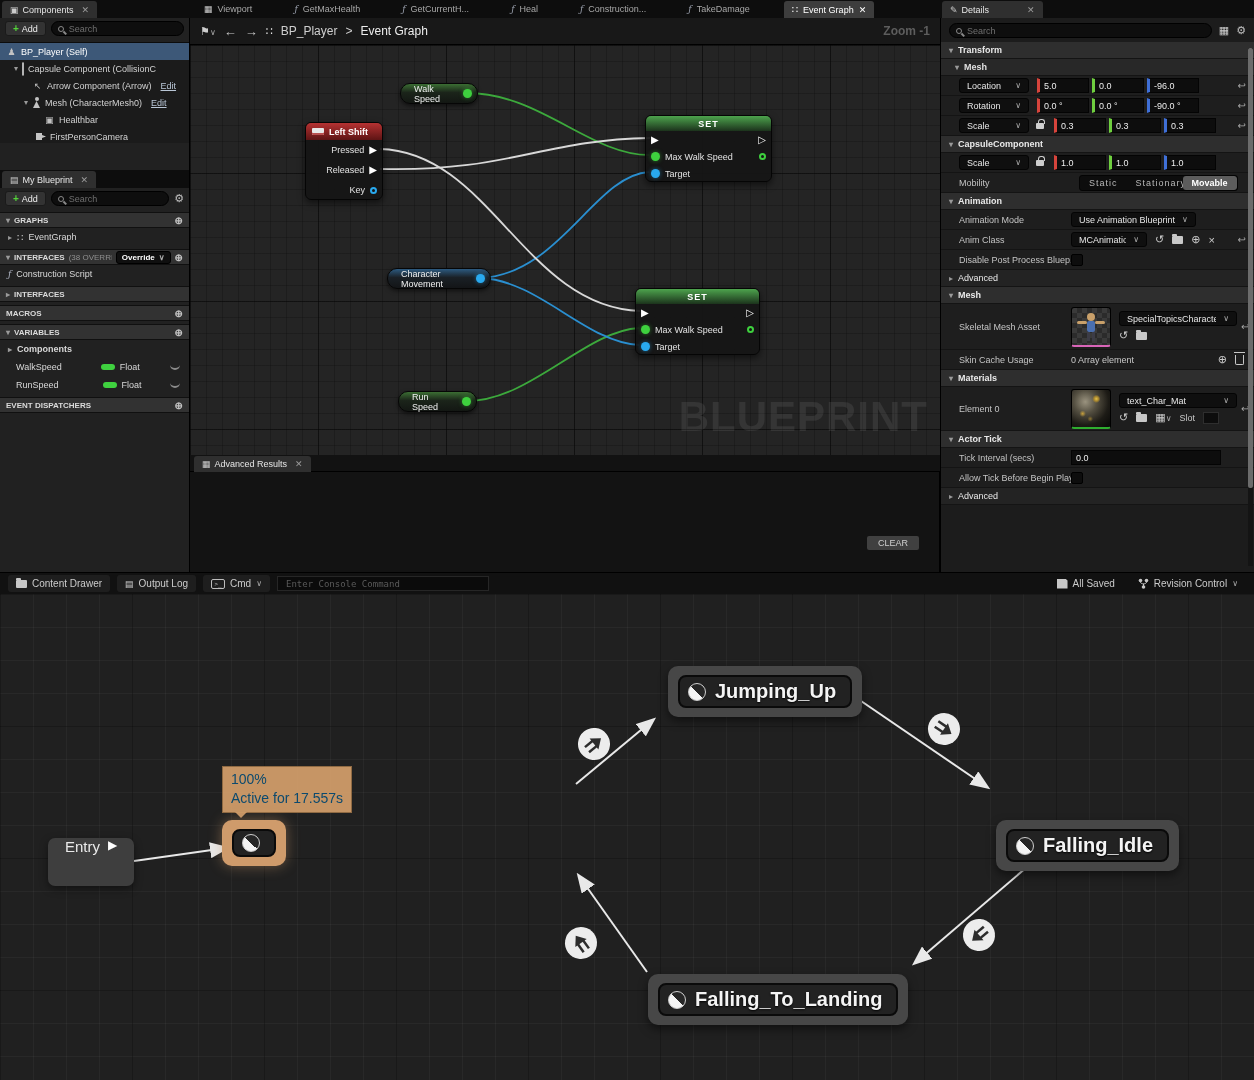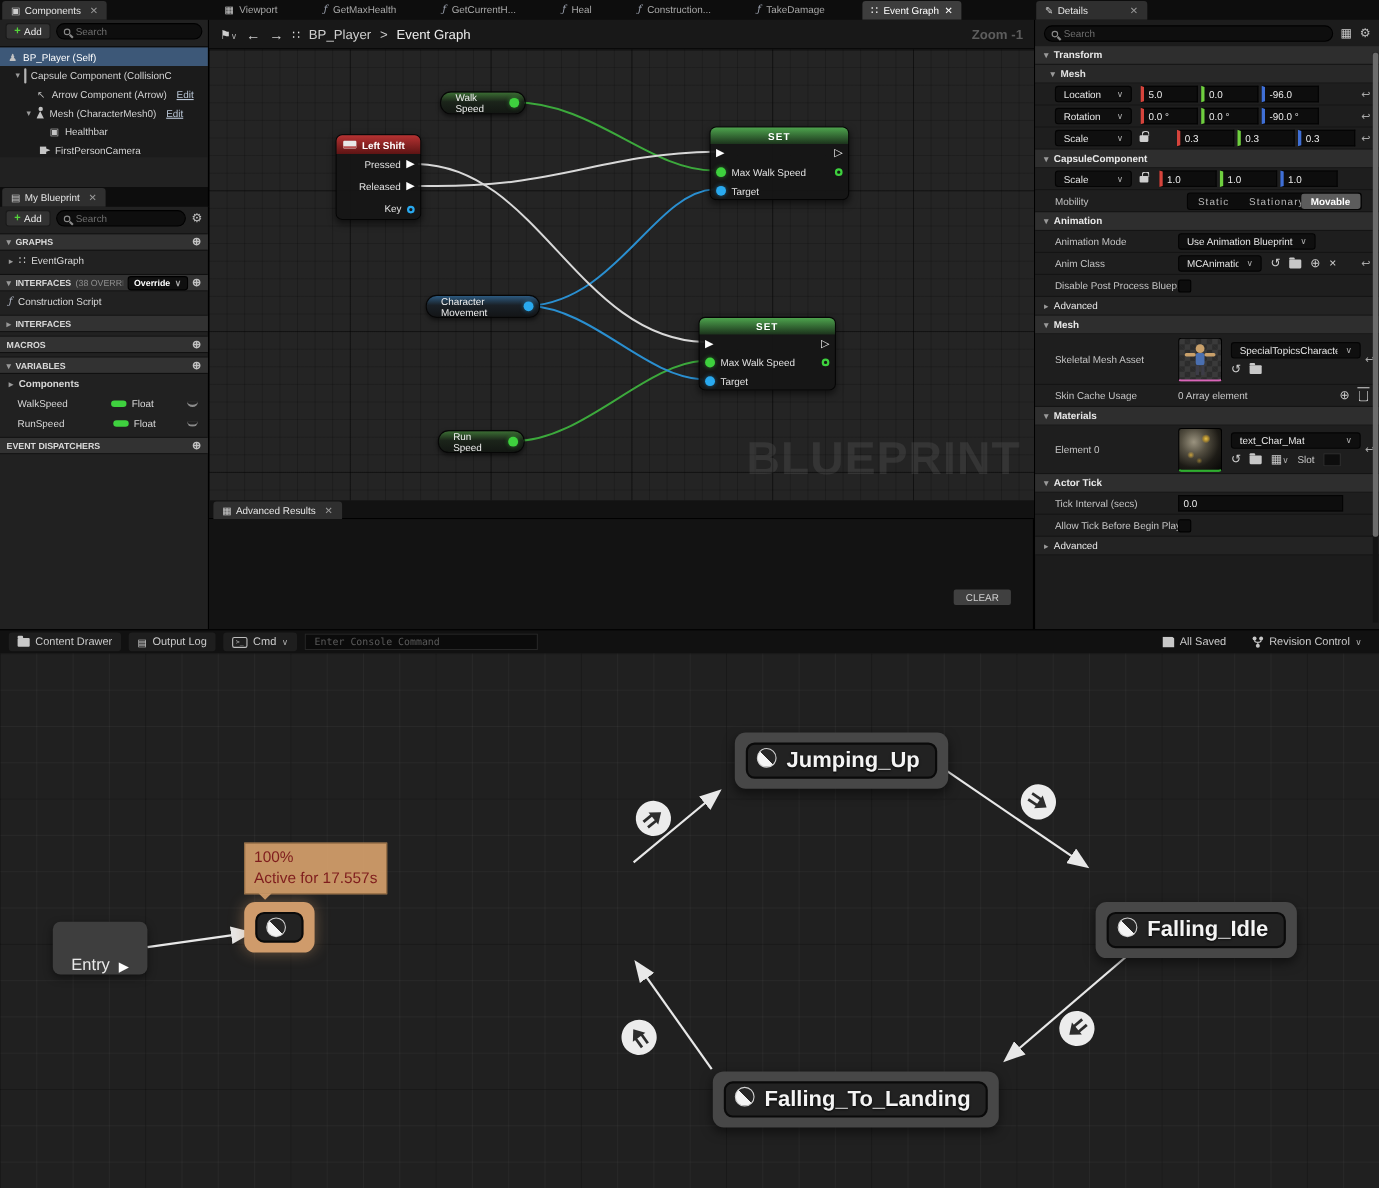--- a/index.html
+++ b/index.html
@@ -112,26 +112,26 @@
 
 #status-bar{left:0;top:572px;width:1254px;height:22px;background:#111;display:flex;align-items:center;gap:7px;padding:0 8px;border-top:1px solid #000}
 .sbtn{display:inline-flex;align-items:center;gap:5px;background:#1e1e1e;border-radius:3px;padding:3px 8px;color:#cbcbcb;font-size:10px}
 #console-input{width:212px;height:15px;background:#0b0b0b;border:1px solid #262626;color:#5a5a5a;font-family:"DejaVu Sans Mono",monospace;font-size:9px;display:flex;align-items:center;padding:0 8px}
 .i-save{width:11px;height:10px;background:#c8c8c8;clip-path:polygon(0 0,80% 0,100% 20%,100% 100%,0 100%);position:relative}
 .i-term{width:14px;height:10px;border:1px solid #bdbdbd;border-radius:2px;color:#bdbdbd;font-size:6px;line-height:8px;text-align:center;font-family:"DejaVu Sans Mono",monospace}
 
 #anim-graph{left:0;top:594px;width:1254px;height:486px;background-color:#202020;background-image:linear-gradient(rgba(0,0,0,.38) 1px,transparent 1px),linear-gradient(90deg,rgba(0,0,0,.38) 1px,transparent 1px),linear-gradient(rgba(255,255,255,.035) 1px,transparent 1px),linear-gradient(90deg,rgba(255,255,255,.035) 1px,transparent 1px);background-size:132px 132px,132px 132px,33px 33px,33px 33px;overflow:hidden}
 .statenode{position:absolute;background:#474747;border-radius:10px;padding:9px 10px;box-shadow:0 4px 10px rgba(0,0,0,.5)}
 .statenode.hl{background:#cf9b6b;box-shadow:0 0 14px rgba(207,155,107,.45)}
-.state-inner{background:#222;border:2px solid #0a0a0a;border-radius:8px;display:flex;gap:9px;padding:3px 14px 3px 8px}
+.state-inner{background:#222;border:2px solid #0a0a0a;border-radius:8px;display:flex;align-items:center;gap:9px;padding:3px 14px 3px 8px}
 .sicon{width:18px;height:18px;border-radius:50%;background:linear-gradient(45deg,#f4f4f4 50%,#262626 50%);border:1.5px solid #d0d0d0;flex:none}
 .state-label{font-size:20px;font-weight:bold;color:#f4f4f4;white-space:nowrap;text-shadow:0 1px 2px #000}
-#entry-node{position:absolute;left:48px;top:838px;width:86px;height:48px;background:#3e3e3e;border-radius:7px;display:flex;align-items:flex-end;justify-content:center;gap:8px;color:#eaeaea;font-size:15px;box-shadow:0 3px 8px rgba(0,0,0,.45)}
+#entry-node{position:absolute;left:48px;top:838px;width:86px;height:48px;background:#3e3e3e;border-radius:7px;display:flex;align-items:flex-start;justify-content:center;gap:8px;color:#eaeaea;font-size:15px;box-shadow:0 3px 8px rgba(0,0,0,.45)}
 #entry-node .play{color:#fff;font-size:12px}
-#sm-tooltip{position:absolute;left:222px;top:766px;background:rgba(208,156,105,.95);border:1px solid #8f6a43;padding:3px 8px 4px 8px;color:#7f1d1d;font-size:14px;line-height:1.35;white-space:nowrap}
+#sm-tooltip{position:absolute;left:222px;top:766px;background:rgba(208,156,105,.95);border:1px solid #8f6a43;padding:3px 8px 4px 8px;color:#0c4a6e;font-size:14px;line-height:1.35;white-space:nowrap}
 #sm-tooltip::after{content:"";position:absolute;left:12px;top:100%;border:6px solid transparent;border-top-color:rgba(208,156,105,.95)}
 svg{display:block}
 .wire-svg{position:absolute;left:0;top:0;pointer-events:none}
 </style>
 </head>
 <body>
 
 <div id="tabbar" class="abs">
   <div class="ptab abs" style="left:2px">
     <span class="icn" style="font-size:9px">▣</span>
@@ -447,21 +447,21 @@
       <span class="vbox vz">-90.0 °</span>
     </span>
     <span class="reset">↩</span>
   </div>
   <div class="drow">
     <span class="vlabel">
         <span>Scale</span>
         <span class="chev">∨</span>
       </span>
     <span class="i-lock"></span>
-    <span class="vals" style="margin-left:26px">
+    <span class="vals" style="margin-left:10px">
       <span class="vbox vx">0.3</span>
       <span class="vbox vy">0.3</span>
       <span class="vbox vz">0.3</span>
     </span>
     <span class="reset">↩</span>
   </div>
 
   <div class="dhead">
       <span class="caret">▾</span>
       <span>CapsuleComponent</span>

